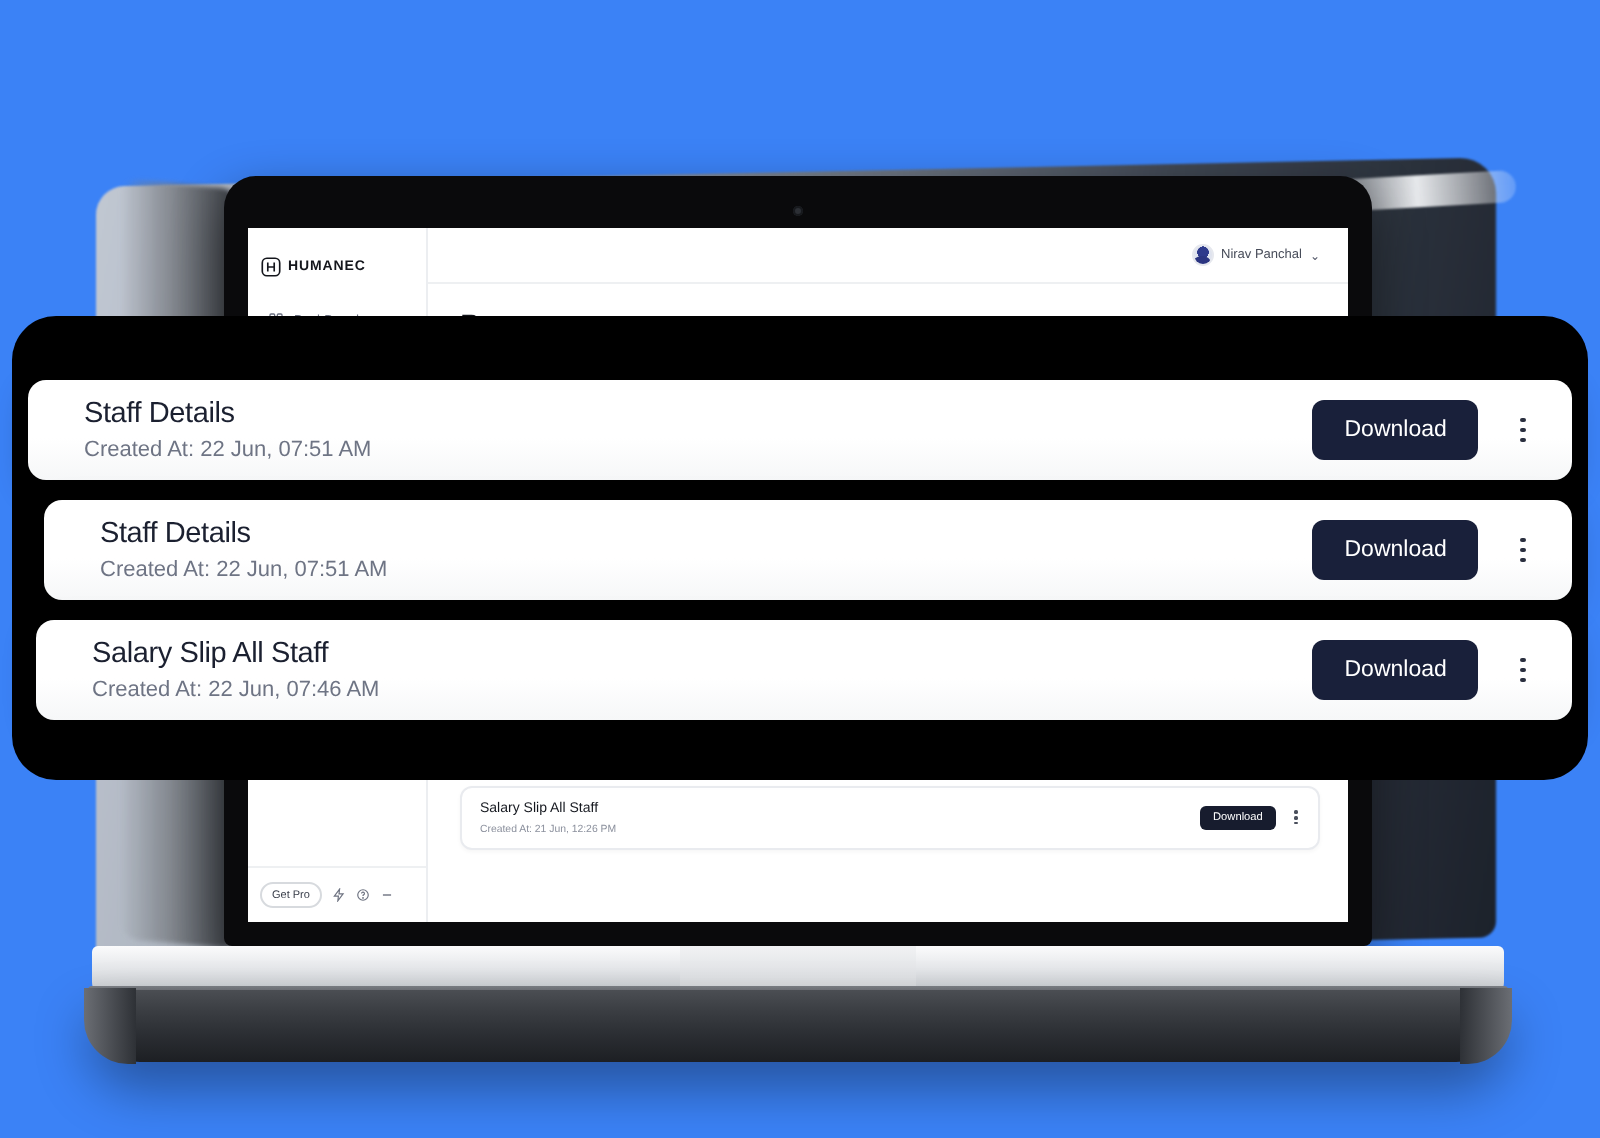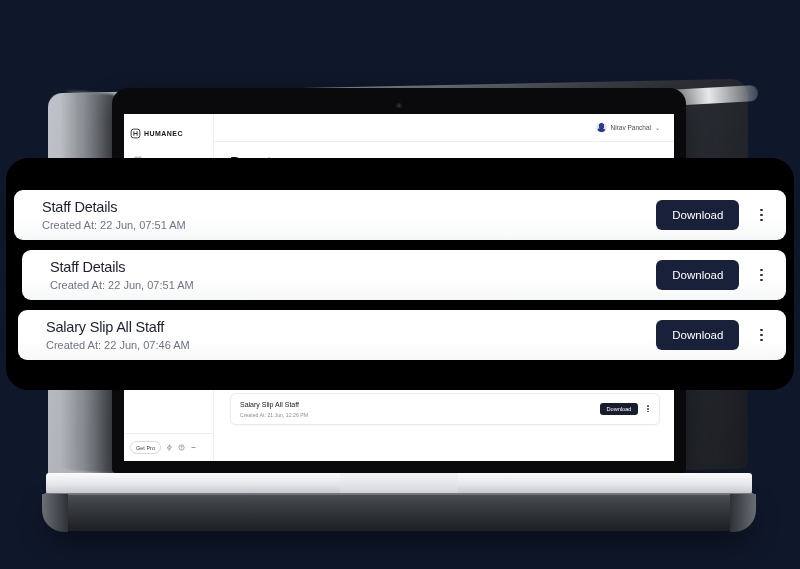--- a/index.html
+++ b/index.html
@@ -3,21 +3,21 @@
 <meta charset="utf-8">
 <title>Humanec Reports Mockup</title>
 <style>
   * { box-sizing: border-box; margin: 0; padding: 0; }
   html, body {
     width: 800px; height: 569px;
     background: #ffffff;
     font-family: "Liberation Sans", sans-serif;
     overflow: hidden;
   }
-  #stage { position: relative; width: 800px; height: 569px; background:#0f172a; }
+  #stage { position: relative; width: 800px; height: 569px; background:#3b82f6; }
 
   
   #laptop { position:absolute; left:0; top:0; width:800px; height:569px; }
 
   .lid-shadow{
     position:absolute; left:48px; top:86px; width:700px; height:390px;
     background:linear-gradient(100deg,#c9ccd1 0%,#aeb2b8 18%,#8b9097 36%,#6e737a 52%,#41454b 70%,#2a2d32 86%,#1b1d21 100%);
     border-radius:14px 18px 8px 8px;
     transform:skewY(-1.2deg);
     filter:blur(0.4px);

